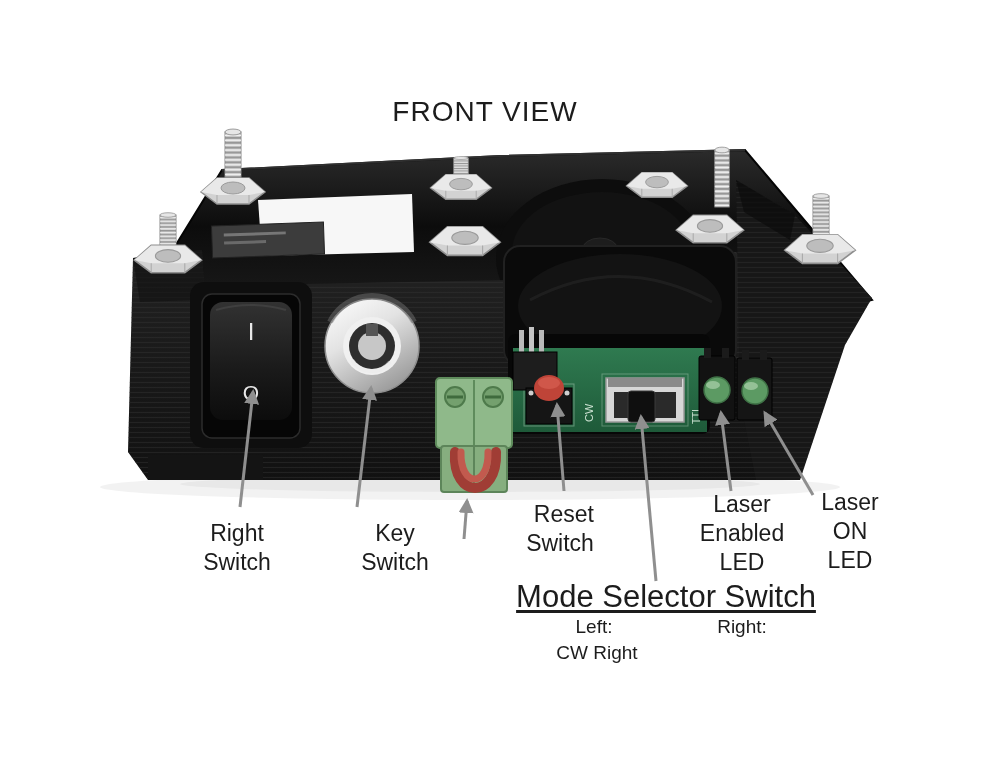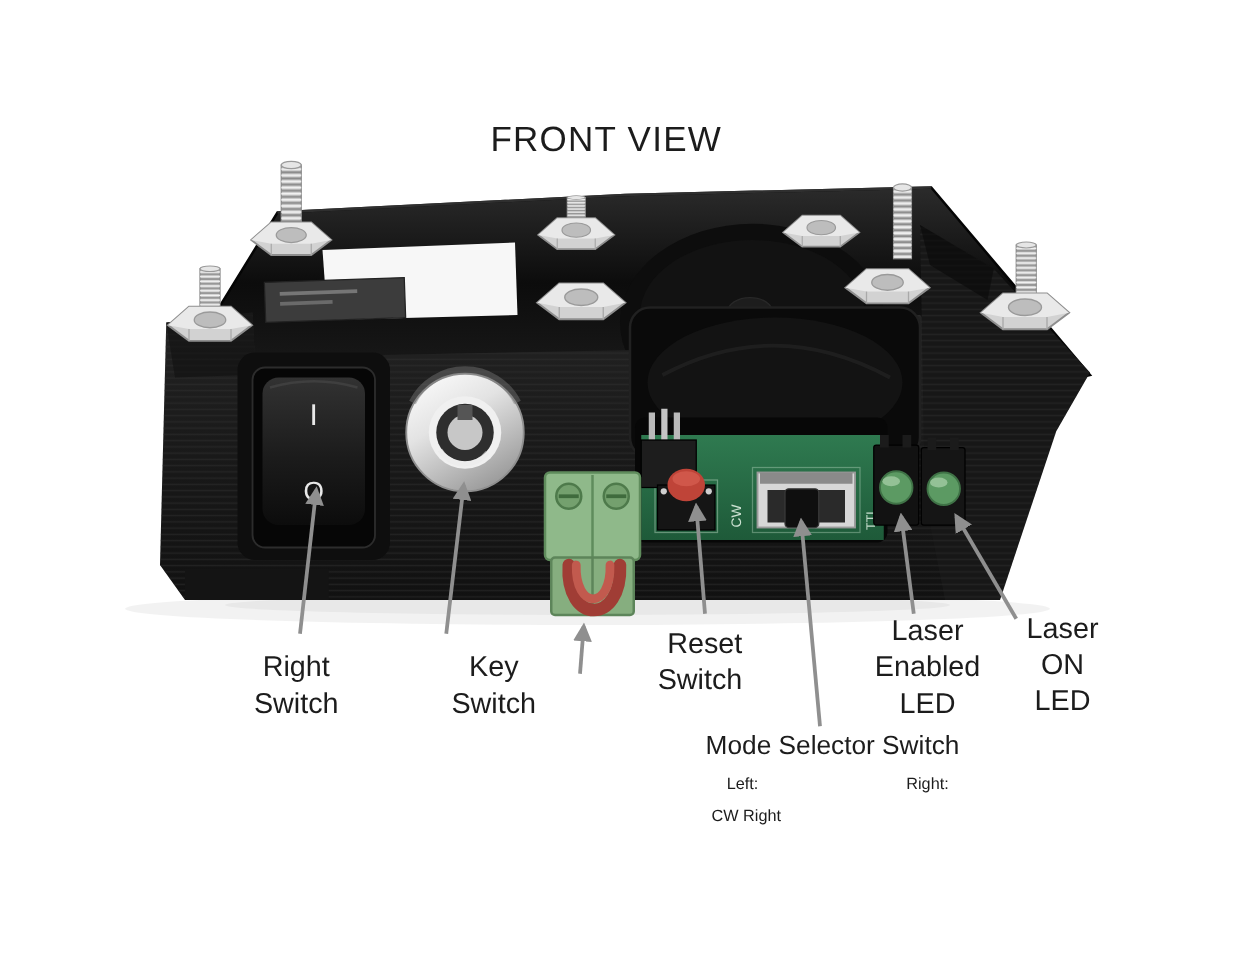--- a/index.html
+++ b/index.html
@@ -10,26 +10,26 @@
   .title{
     position:absolute;transform:translateX(-50%);font-size:28px;letter-spacing:1px;
     font-weight:400;white-space:nowrap;
   }
   .lbl{
     position:absolute;transform:translateX(-50%);text-align:center;
     white-space:pre-line;font-size:23px;line-height:29px;
   }
   .lbl-heading{
     position:absolute;transform:translateX(-50%);text-align:right;
-    font-size:21px;line-height:26px;
+    font-size:31px;line-height:26px;text-decoration:underline;
     text-underline-offset:3px;white-space:nowrap;
   }
   .sub{
     position:absolute;transform:translateX(-50%);text-align:center;
-    font-size:13px;line-height:24px;white-space:nowrap;
+    font-size:19px;line-height:24px;white-space:nowrap;
   }
   svg{position:absolute;left:0;top:0;}
   svg text{font-family:"Liberation Sans", sans-serif;}
 </style>
 </head>
 <body>
 
 <div class="canvas">
 
   <svg width="1000" height="769" viewBox="0 0 1000 769" aria-hidden="true">

